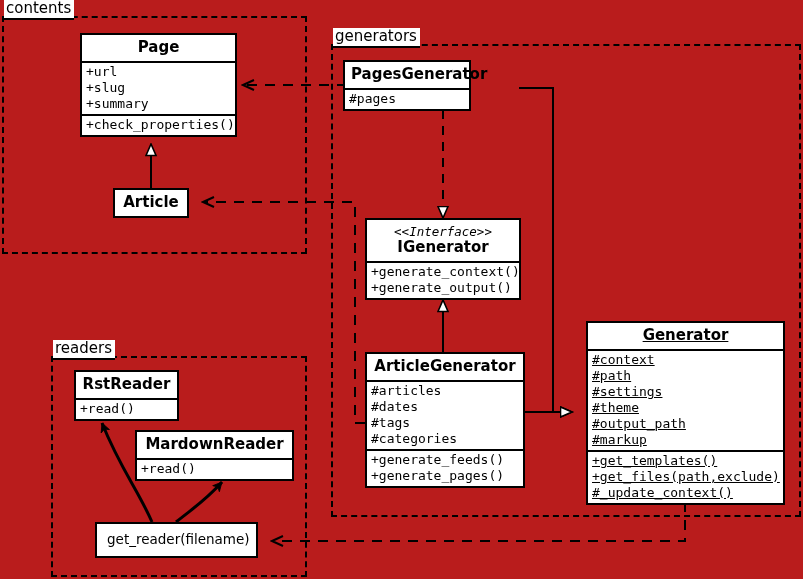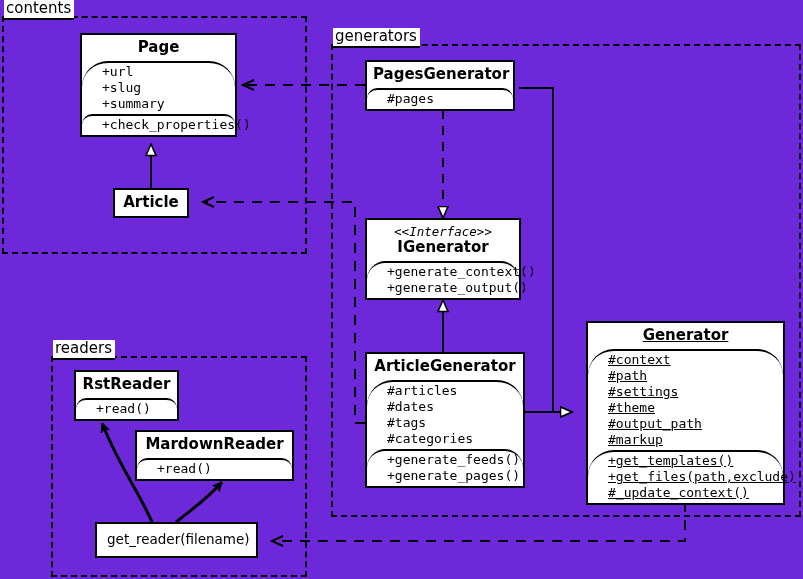--- a/index.html
+++ b/index.html
@@ -7,21 +7,21 @@
     padding: 0;
     background: #ffffff;
   }
   body {
     font-family: "DejaVu Sans", sans-serif;
   }
   #canvas {
     position: relative;
     width: 803px;
     height: 579px;
-    background: #6d28d9;
+    background: #b91c1c;
     overflow: hidden;
   }
   
   .package {
     position: absolute;
     border: 2px dashed #000;
     box-sizing: border-box;
     background: transparent;
   }
   .package-label {
@@ -55,22 +55,21 @@
   .uml .stereo {
     display: block;
     font-weight: normal;
     font-size: 12.5px;
     font-family: "DejaVu Sans Mono", monospace;
     line-height: 15px;
     font-style: italic;
   }
   .uml .compartment {
     border-top: 2px solid #000;
-    padding: 1px 0 2px 16px;
-    border-radius: 26px;
+    padding: 1px 0 2px 0;
   }
   .uml .member {
     font-family: "DejaVu Sans Mono", monospace;
     font-size: 13px;
     line-height: 16px;
     padding: 0 3px 0 4px;
     color: #000;
     white-space: nowrap;
   }
   .uml.plain .title {
@@ -178,21 +177,21 @@
     </div>
     <div class="compartment">
       <div class="member">+check_properties()</div>
     </div>
   </div>
 
   <div class="uml" style="left:113px; top:188px; width:76px;">
     <div class="title">Article</div>
   </div>
 
-  <div class="uml" style="left:365px; top:60px; width:150px;">
+  <div class="uml" style="left:343px; top:60px; width:128px;">
     <div class="title">PagesGenerator</div>
     <div class="compartment">
       <div class="member">#pages</div>
     </div>
   </div>
 
   <div class="uml" style="left:365px; top:218px; width:156px;">
     <div class="title">
       <span class="stereo">&lt;&lt;Interface&gt;&gt;</span>
       <span>IGenerator</span>

